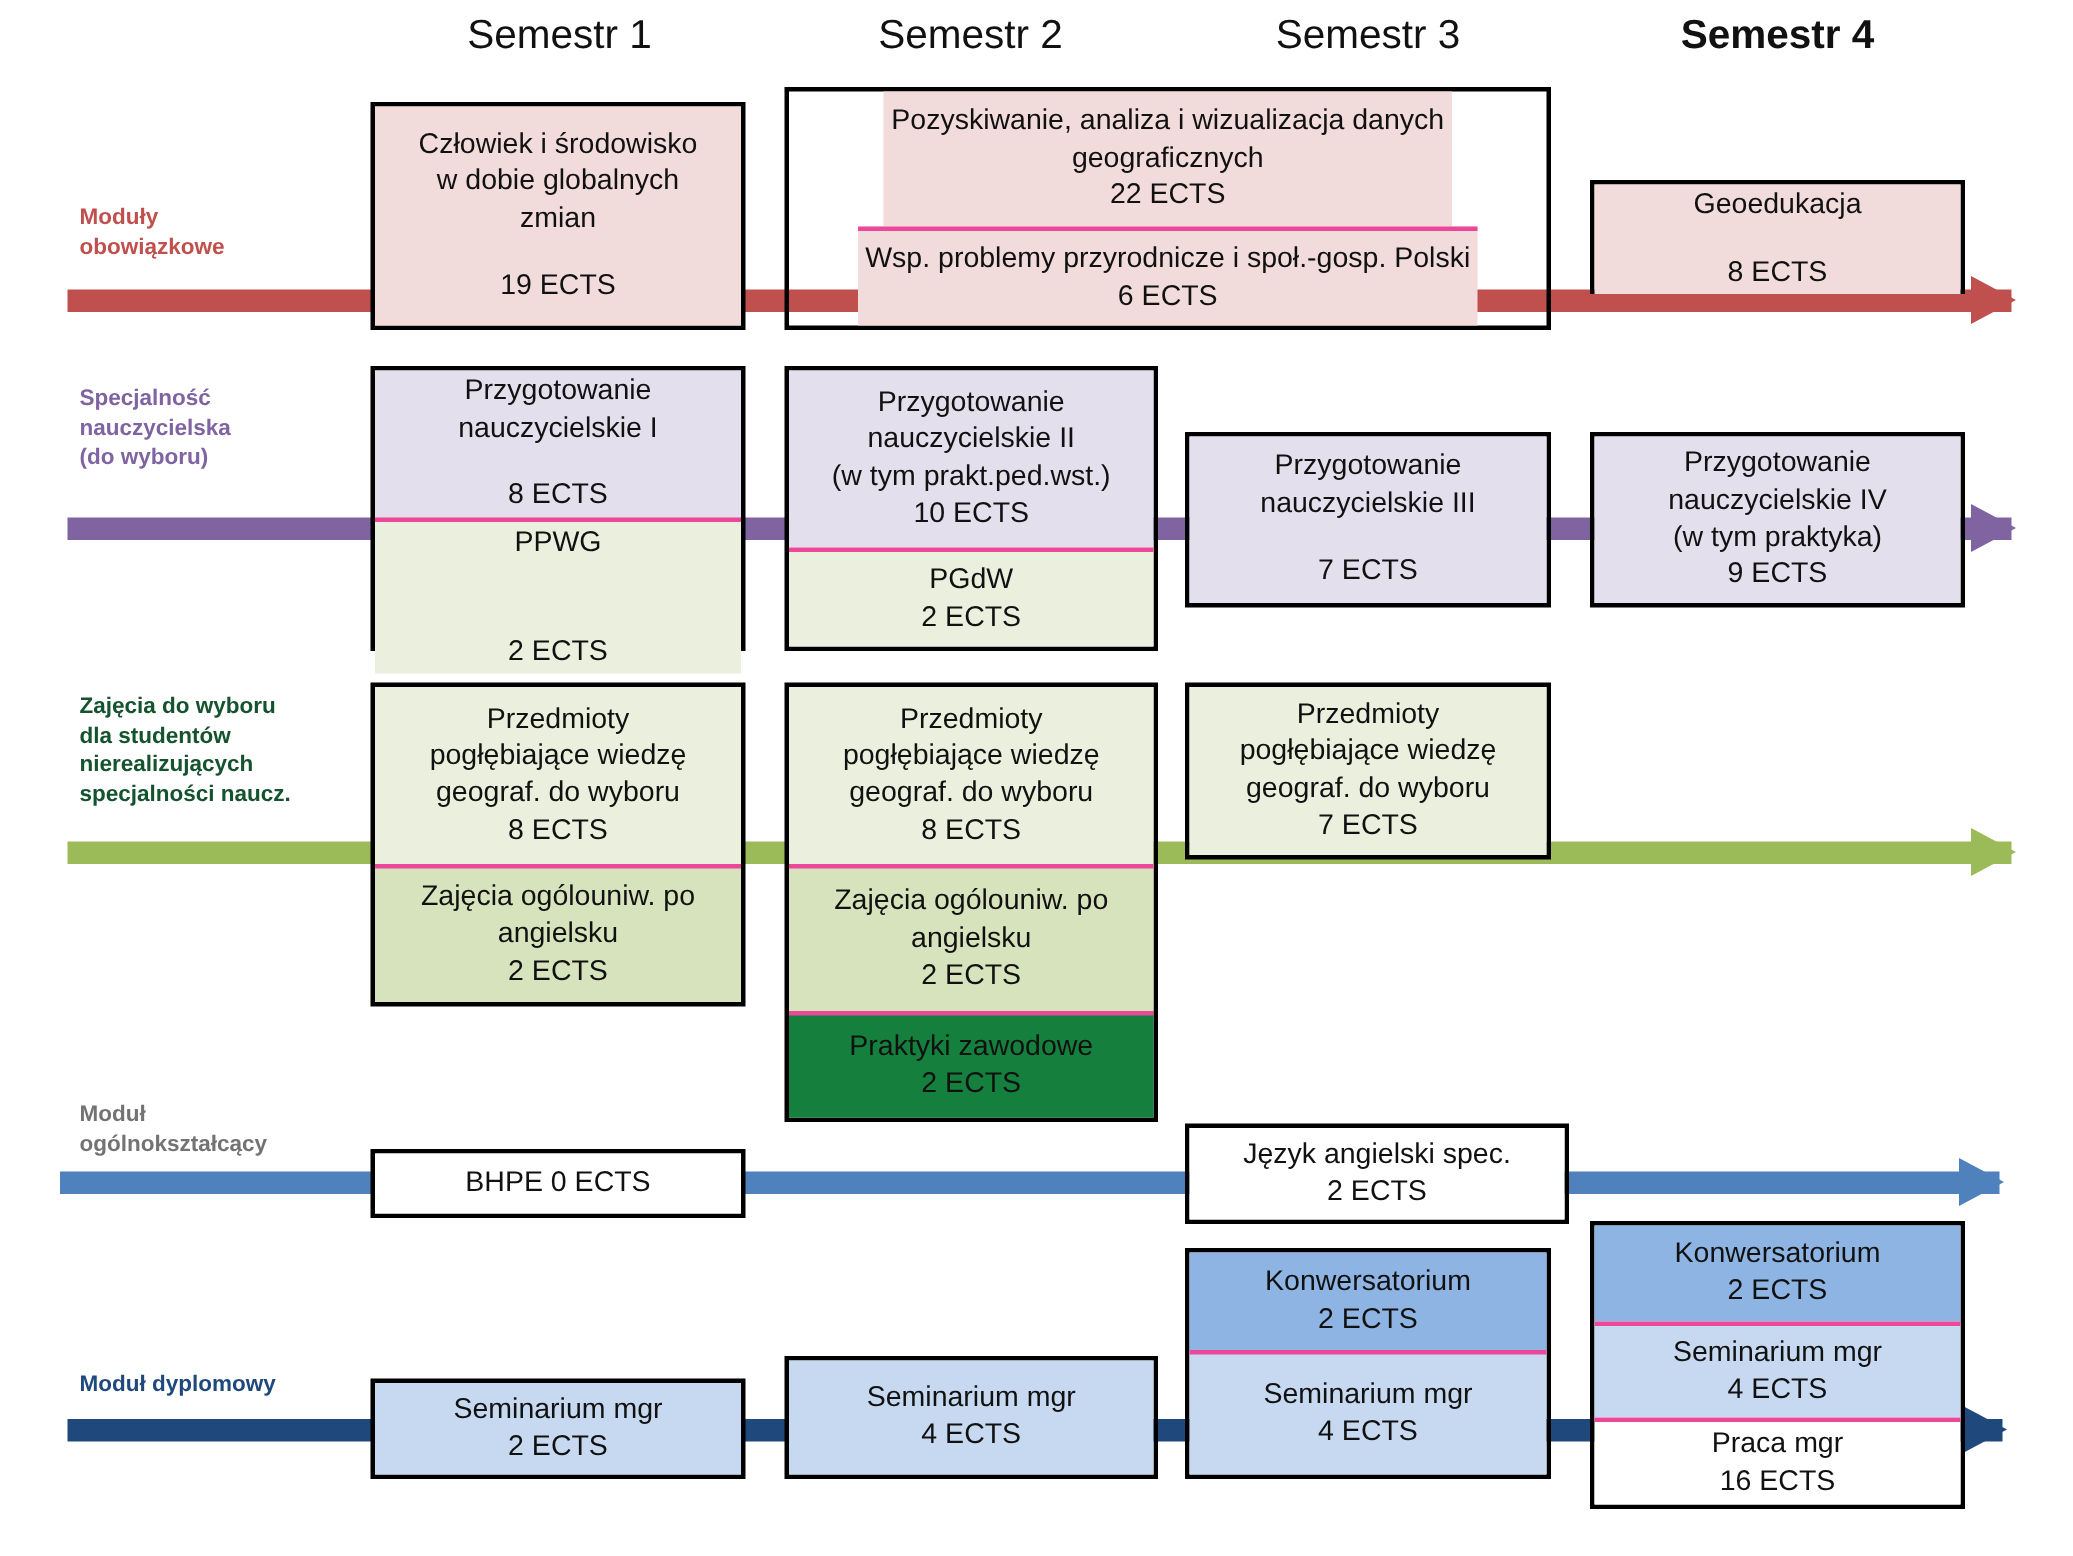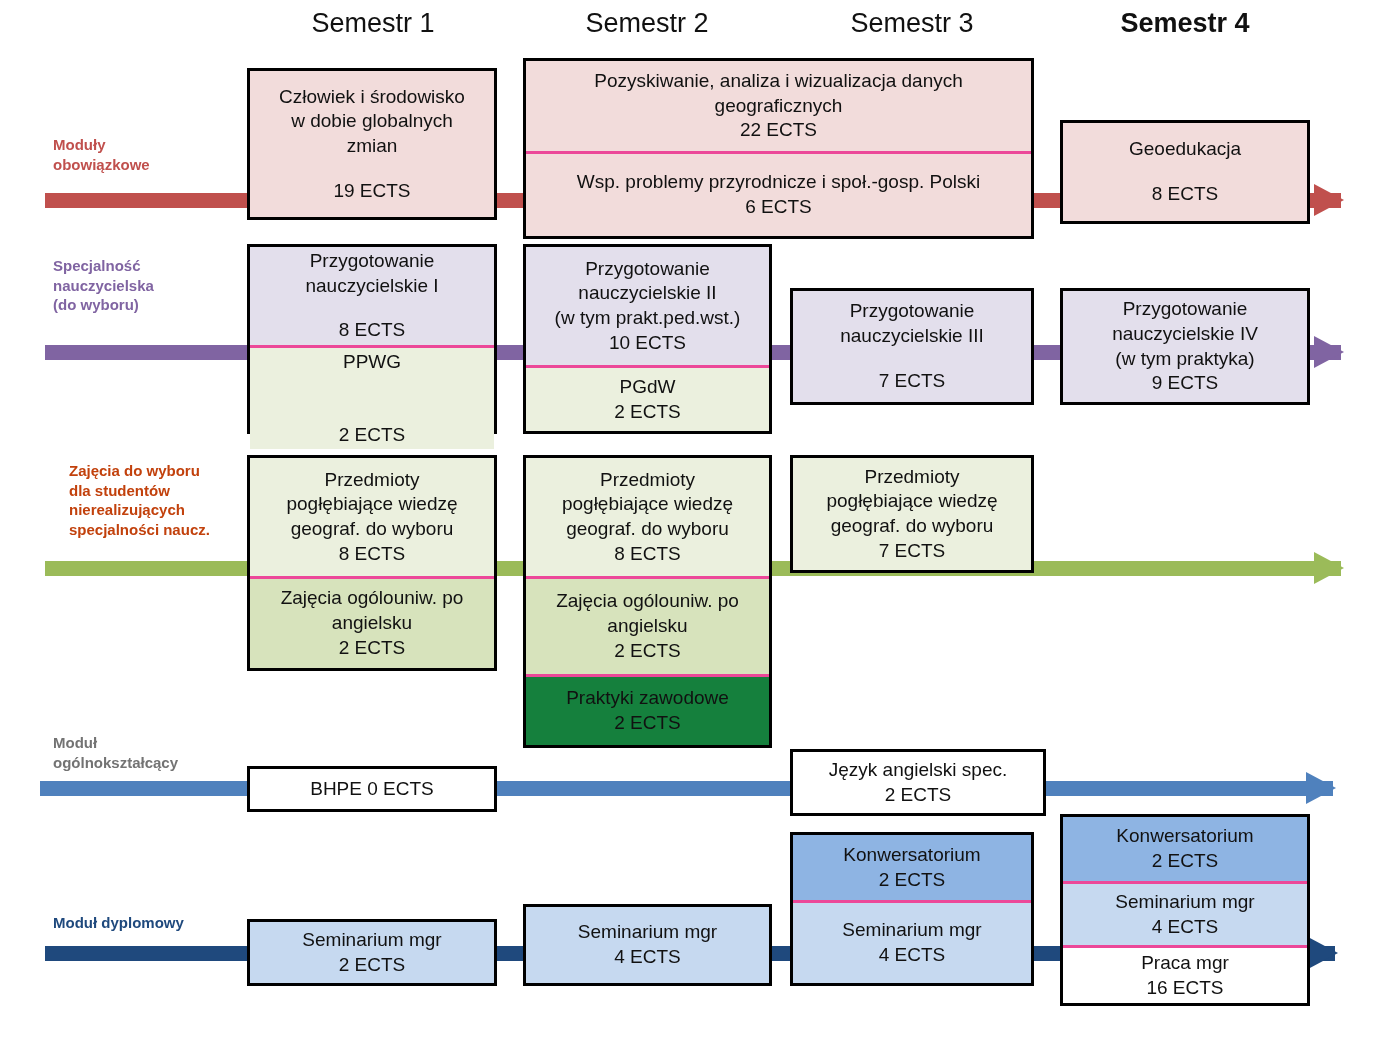--- a/index.html
+++ b/index.html
@@ -63,33 +63,33 @@
 
   <div class="box" style="left:247px;top:68px;width:250px;height:152px;">
     <div class="cell gap" style="flex:1;background:#F2DCDB;">
       <span>Człowiek i środowisko
 w dobie globalnych
 zmian</span>
       <span class="ects">19 ECTS</span>
     </div>
   </div>
 
-  <div class="box" style="left:523px;top:58px;width:511px;height:181px;">
+  <div class="box" style="left:523px;top:58px;width:511px;height:162px;align-items:center;">
     <div class="cell" style="height:90px;background:#F2DCDB;">
       <span>Pozyskiwanie, analiza i wizualizacja danych
 geograficznych</span>
       <span class="ects">22 ECTS</span>
     </div>
     <div class="cell" style="flex:1;background:#F2DCDB;">
       <span>Wsp. problemy przyrodnicze i społ.-gosp. Polski</span>
       <span class="ects">6 ECTS</span>
     </div>
   </div>
 
-  <div class="box" style="left:1060px;top:120px;width:250px;height:104px;">
+  <div class="box" style="left:1060px;top:120px;width:250px;height:76px;">
     <div class="cell gap" style="flex:1;background:#F2DCDB;">
       <span>Geoedukacja</span>
       <span class="ects">8 ECTS</span>
     </div>
   </div>
 
   <div class="row-label" style="left:53px;top:256px;width:190px;color:#8064A2;">Specjalność
 nauczycielska
 (do wyboru)</div>
   <div class="track" style="left:45px;top:345px;width:1296px;background:#8064A2;"></div>
@@ -130,21 +130,21 @@
 
   <div class="box" style="left:1060px;top:288px;width:250px;height:117px;">
     <div class="cell" style="flex:1;background:#E3DFEC;">
       <span>Przygotowanie
 nauczycielskie IV
 (w tym praktyka)</span>
       <span class="ects">9 ECTS</span>
     </div>
   </div>
 
-  <div class="row-label" style="left:69px;top:461px;width:200px;color:#c2410c;">Zajęcia do wyboru
+  <div class="row-label" style="left:53px;top:461px;width:200px;color:#14532d;">Zajęcia do wyboru
 dla studentów
 nierealizujących
 specjalności naucz.</div>
   <div class="track" style="left:45px;top:561px;width:1296px;background:#9BBB59;"></div>
   <div class="arrow-head" style="left:1314px;top:552px;border-left:30px solid #9BBB59;"></div>
 
   <div class="box" style="left:247px;top:455px;width:250px;height:216px;">
     <div class="cell" style="height:118px;background:#EBF0DE;">
       <span>Przedmioty
 pogłębiające wiedzę

